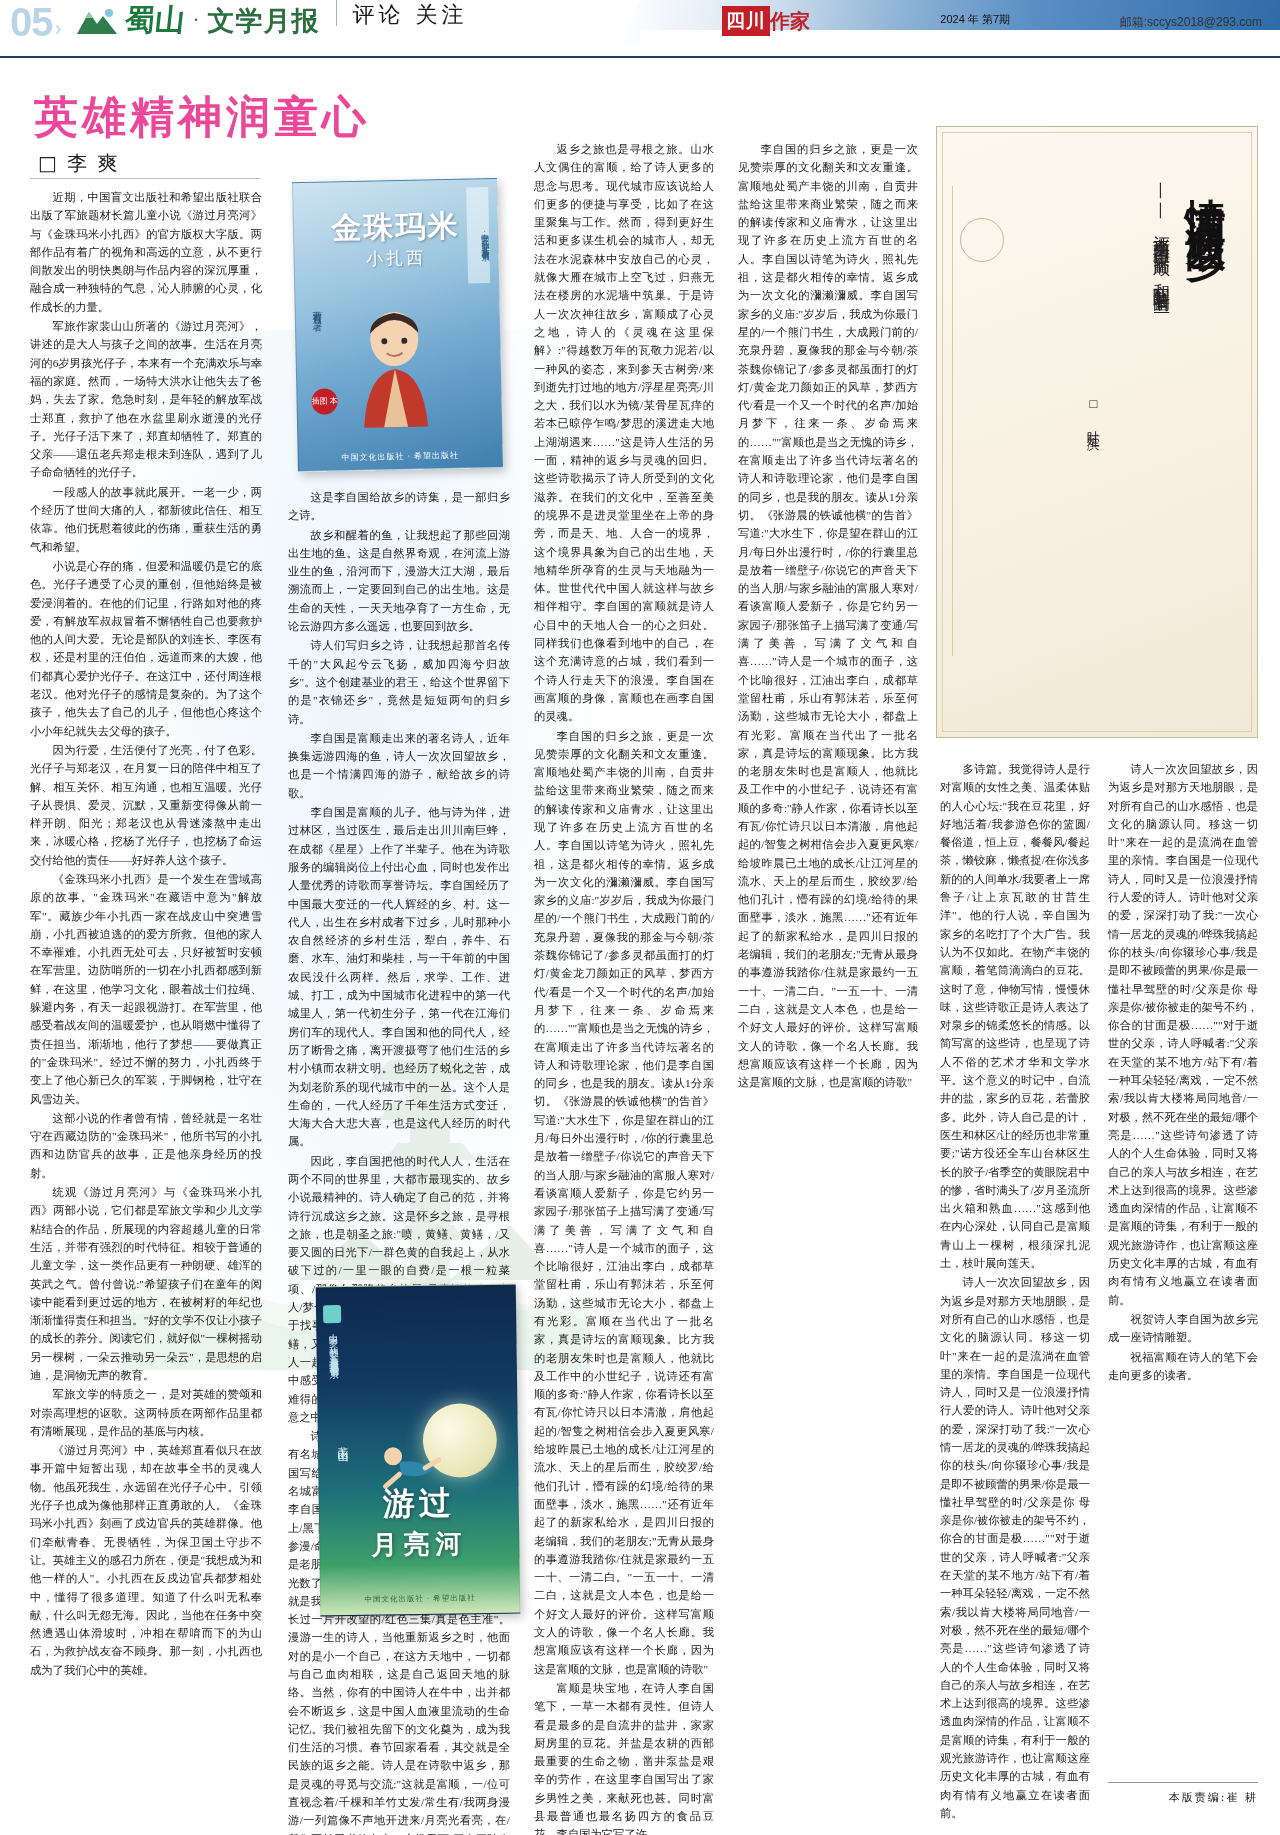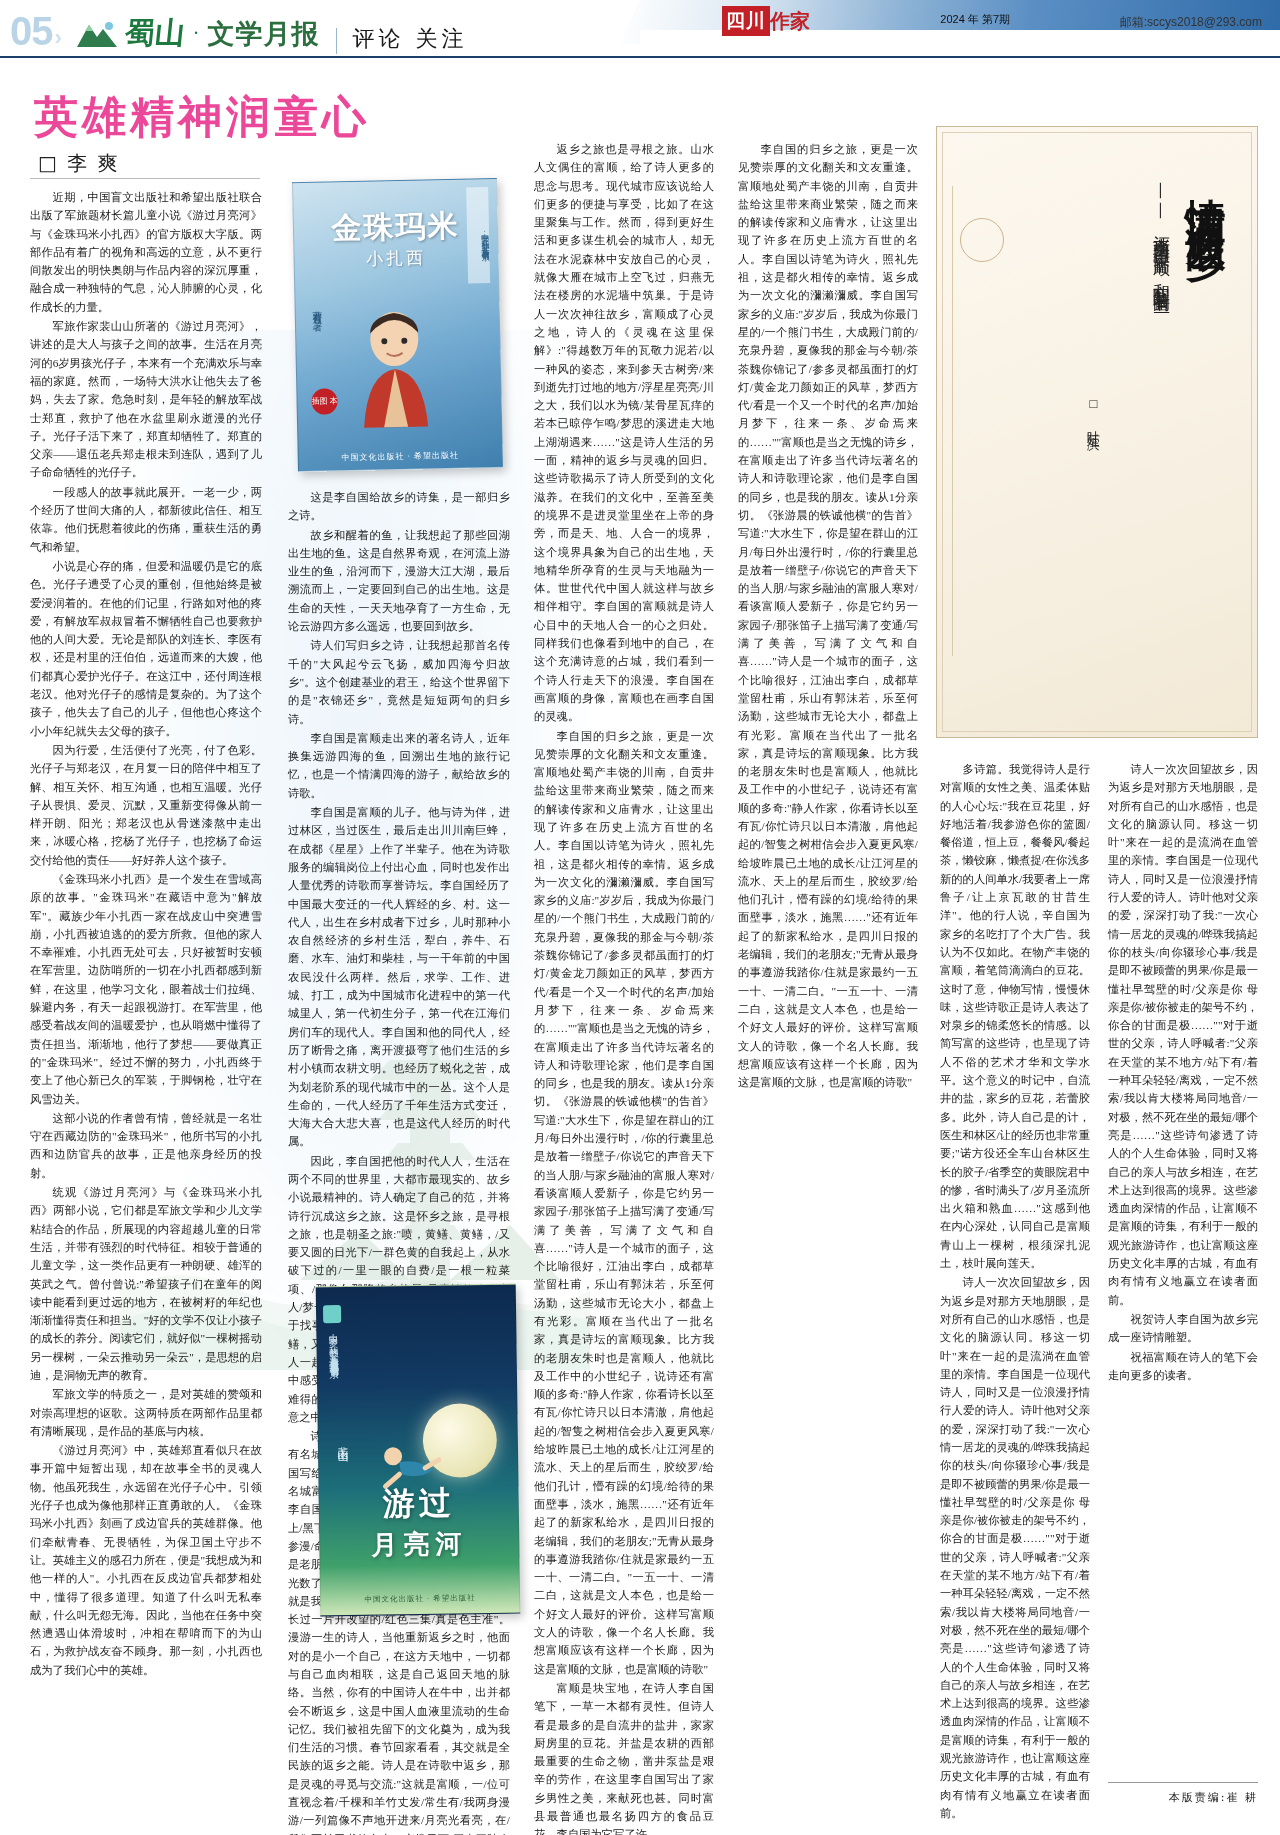--- a/index.html
+++ b/index.html
@@ -13,21 +13,21 @@
     overflow:hidden;
   }
 
   
   .masthead {
     position:absolute; left:0; top:0; width:1280px; height:58px;
     background:#ffffff;
   }
   .mh-left {
     position:absolute; left:0; top:0; width:620px; height:54px;
-    display:flex; align-items:flex-end;
+    display:flex; align-items:flex-start;
   }
   .page-num {
     font-family:"Liberation Sans", sans-serif;
     font-size:40px; font-weight:bold; color:#b9d4e6;
     margin-left:10px; letter-spacing:-1px;
     display:flex; align-items:baseline;
   }
   .page-num .arrow { font-size:22px; color:#cfe0ec; margin-left:2px; }
   .mh-logo {
     margin-left:14px; display:flex; align-items:center; gap:6px;
@@ -356,21 +356,21 @@
   <p>统观《游过月亮河》与《金珠玛米小扎西》两部小说，它们都是军旅文学和少儿文学粘结合的作品，所展现的内容超越儿童的日常生活，并带有强烈的时代特征。相较于普通的儿童文学，这一类作品更有一种朗硬、雄浑的英武之气。曾付曾说:"希望孩子们在童年的阅读中能看到更过远的地方，在被树籽的年纪也渐渐懂得责任和担当。"好的文学不仅让小孩子的成长的养分。阅读它们，就好似"一棵树摇动另一棵树，一朵云推动另一朵云"，是思想的启迪，是洞物无声的教育。</p>
   <p>军旅文学的特质之一，是对英雄的赞颂和对崇高理想的讴歌。这两特质在两部作品里都有清晰展现，是作品的基底与内核。</p>
   <p>《游过月亮河》中，英雄郑直看似只在故事开篇中短暂出现，却在故事全书的灵魂人物。他虽死我生，永远留在光仔子心中。引领光仔子也成为像他那样正直勇敢的人。《金珠玛米小扎西》刻画了戍边官兵的英雄群像。他们牵献青春、无畏牺牲，为保卫国土守步不让。英雄主义的感召力所在，便是"我想成为和他一样的人"。小扎西在反戍边官兵都梦相处中，懂得了很多道理。知道了什么叫无私奉献，什么叫无怨无海。因此，当他在任务中突然遭遇山体滑坡时，冲相在帮唷而下的为山石，为救护战友奋不顾身。那一刻，小扎西也成为了我们心中的英雄。</p>
 </div>
 
 <div class="col" id="col2">
   <div style="height:348px"></div>
   <p>这是李自国给故乡的诗集，是一部归乡之诗。</p>
   <p>故乡和醒着的鱼，让我想起了那些回湖出生地的鱼。这是自然界奇观，在河流上游业生的鱼，沿河而下，漫游大江大湖，最后溯流而上，一定要回到自己的出生地。这是生命的天性，一天天地孕育了一方生命，无论云游四方多么遥远，也要回到故乡。</p>
   <p>诗人们写归乡之诗，让我想起那首名传千的"大风起兮云飞扬，威加四海兮归故乡"。这个创建基业的君王，给这个世界留下的是"衣锦还乡"，竟然是短短两句的归乡诗。</p>
-  <p>李自国是富顺走出来的著名诗人，近年换集远游四海的鱼，回溯出生地的旅行记忆，也是一个情满四海的游子，献给故乡的诗歌。</p>
+  <p>李自国是富顺走出来的著名诗人，近年换集远游四海的鱼，诗人一次次回望故乡，也是一个情满四海的游子，献给故乡的诗歌。</p>
   <p>李自国是富顺的儿子。他与诗为伴，进过林区，当过医生，最后走出川川南巨蜂，在成都《星星》上作了半辈子。他在为诗歌服务的编辑岗位上付出心血，同时也发作出人量优秀的诗歌而享誉诗坛。李自国经历了中国最大变迁的一代人辉经的乡、村。这一代人，出生在乡村成者下过乡，儿时那种小农自然经济的乡村生活，犁白，养牛、石磨、水车、油灯和柴桂，与一干年前的中国农民没什么两样。然后，求学、工作、进城、打工，成为中国城市化进程中的第一代城里人，第一代初生分子，第一代在江海们房们车的现代人。李自国和他的同代人，经历了断骨之痛，离开渡摄弯了他们生活的乡村小镇而农耕文明。也经历了蜕化之苦，成为划老阶系的现代城市中的一丛。这个人是生命的，一代人经历了千年生活方式变迁，大海大合大悲大喜，也是这代人经历的时代属。</p>
   <p>因此，李自国把他的时代人人，生活在两个不同的世界里，大都市最现实的、故乡小说最精神的。诗人确定了自己的范，并将诗行沉成这乡之旅。这是怀乡之旅，是寻根之旅，也是朝圣之旅:"喷，黄鳝、黄鳝，/又要又圆的日光下/一群色黄的自我起上，从水破下过的/一里一眼的自费/是一根一粒菜项、/那像久那隆修参格星/是青谈故乡和家人/梦一梦窜湖、梨赛让遗绿的草不和美痛/在于找事开不能的月见星边旁……"(《鲤、黄鳝，又富又圆》)读这部诗集，我们可以和诗人一起返回他的故乡富顺，同时又能从诗行中感受到富顺这座古城的深厚与丰富，这是难得的精神回游，读者能认识一个生活于诗意之中的富顺。</p>
   <p>诗人李自国是情满四海的返乡者。四川有名城富顺也是因人杰的好地方。这个李自国写给故乡的诗歌，读者更了解富顺。了解名城富顺，我们也更懂得诗人李自国。诗人李自国的《日斓腹》写道:"谁一个我，在细上/黑下来，和夜一起延落/圆意一生中否诗的参漫/命中注定，停要就游/类黑谁漫，你我都是老朋友/你金输上，我在床上/你如世界其的光数了/我们黑回家的路不会大把/那可候，你就是我，我就是你/但情神那过的日子/我走生长过一片开改望的/红色三集/真是色主准"。漫游一生的诗人，当他重新返乡之时，他面对的是小一个自己，在这方天地中，一切都与自己血肉相联，这是自己返回天地的脉络。当然，你有的中国诗人在牛中，出并都会不断返乡，这是中国人血液里流动的生命记忆。我们被祖先留下的文化奠为，成为我们生活的习惯。春节回家看看，其交就是全民族的返乡之能。诗人是在诗歌中返乡，那是灵魂的寻觅与交流:"这就是富顺，一/位可直视念着/千棵和羊竹丈发/常生有/我两身漫游/一列篇像不声地开进来/月亮光看亮，在/我们要长于书的名士，庞扬天下/周南三陵奇血，繁雄之子生下一个/至为于立故乡/至为苦思去成地/看一看的/在一去了身生之遇……"(《富顺，穿越千年的一脉灵根》)。</p>
 </div>
 
 <div class="col" id="col3">
   <p>返乡之旅也是寻根之旅。山水人文偶住的富顺，给了诗人更多的思念与思考。现代城市应该说给人们更多的便捷与享受，比如了在这里聚集与工作。然而，得到更好生活和更多谋生机会的城市人，却无法在水泥森林中安放自己的心灵，就像大雁在城市上空飞过，归燕无法在楼房的水泥墙中筑巢。于是诗人一次次神往故乡，富顺成了心灵之地，诗人的《灵魂在这里保解》:"得越数万年的瓦敬力泥若/以一种风的姿态，来到参天古树旁/来到逝先打过地的地方/浮星星亮亮/川之大，我们以水为镜/某骨星瓦痒的若本已晾停乍鸣/梦思的溪进走大地上湖湖遇来……"这是诗人生活的另一面，精神的返乡与灵魂的回归。这些诗歌揭示了诗人所受到的文化滋养。在我们的文化中，至善至美的境界不是进灵堂里坐在上帝的身旁，而是天、地、人合一的境界，这个境界具象为自己的出生地，天地精华所孕育的生灵与天地融为一体。世世代代中国人就这样与故乡相伴相守。李自国的富顺就是诗人心目中的天地人合一的心之归处。同样我们也像看到地中的自己，在这个充满诗意的占城，我们看到一个诗人行走天下的浪漫。李自国在画富顺的身像，富顺也在画李自国的灵魂。</p>
   <p>李自国的归乡之旅，更是一次见赞崇厚的文化翻关和文友重逢。富顺地处蜀产丰饶的川南，自贡井盐给这里带来商业繁荣，随之而来的解读传家和义庙青水，让这里出现了许多在历史上流方百世的名人。李自国以诗笔为诗火，照礼先祖，这是都火相传的幸情。返乡成为一次文化的瀰濑瀰威。李自国写家乡的义庙:"岁岁后，我成为你最门星的/一个熊门书生，大成殿门前的/充泉丹碧，夏像我的那金与今朝/茶茶魏你锦记了/参多灵都虽面打的灯灯/黄金龙刀颜如正的风草，梦西方代/看是一个又一个时代的名声/加始月梦下，往来一条、岁命焉来的……""富顺也是当之无愧的诗乡，在富顺走出了许多当代诗坛著名的诗人和诗歌理论家，他们是李自国的同乡，也是我的朋友。读从1分亲切。《张游晨的铁诚他横"的告首》写道:"大水生下，你是望在群山的江月/每日外出漫行时，/你的行囊里总是放着一缯壁子/你说它的声音天下的当人朋/与家乡融油的富服人寒对/看谈富顺人爱新子，你是它约另一家园子/那张笛子上描写满了变通/写满了美善，写满了文气和自喜……"诗人是一个城市的面子，这个比喻很好，江油出李白，成都草堂留杜甫，乐山有郭沫若，乐至何汤勤，这些城市无论大小，都盘上有光彩。富顺在当代出了一批名家，真是诗坛的富顺现象。比方我的老朋友朱时也是富顺人，他就比及工作中的小世纪子，说诗还有富顺的多奇:"静人作家，你看诗长以至有瓦/你忙诗只以日本清澈，肩他起起的/智隻之树柑信会步入夏更风寒/给坡昨晨已土地的成长/让江河星的流水、天上的星后而生，胶绞罗/给他们孔计，懵有躁的幻境/给待的果面壁事，淡水，施黑……"还有近年起了的新家私给水，是四川日报的老编辑，我们的老朋友;"无青从最身的事遵游我踏你/住就是家最约一五一十、一清二白。"一五一十、一清二白，这就是文人本色，也是给一个好文人最好的评价。这样写富顺文人的诗歌，像一个名人长廊。我想富顺应该有这样一个长廊，因为这是富顺的文脉，也是富顺的诗歌"</p>
   <p>富顺是块宝地，在诗人李自国笔下，一草一木都有灵性。但诗人看是最多的是自流井的盐井，家家厨房里的豆花。并盐是农耕的西部最重要的生命之物，凿井泵盐是艰辛的劳作，在这里李自国写出了家乡男性之美，来献死也甚。同时富县最普通也最名扬四方的食品豆花，李自国为它写了许</p>
 </div>

